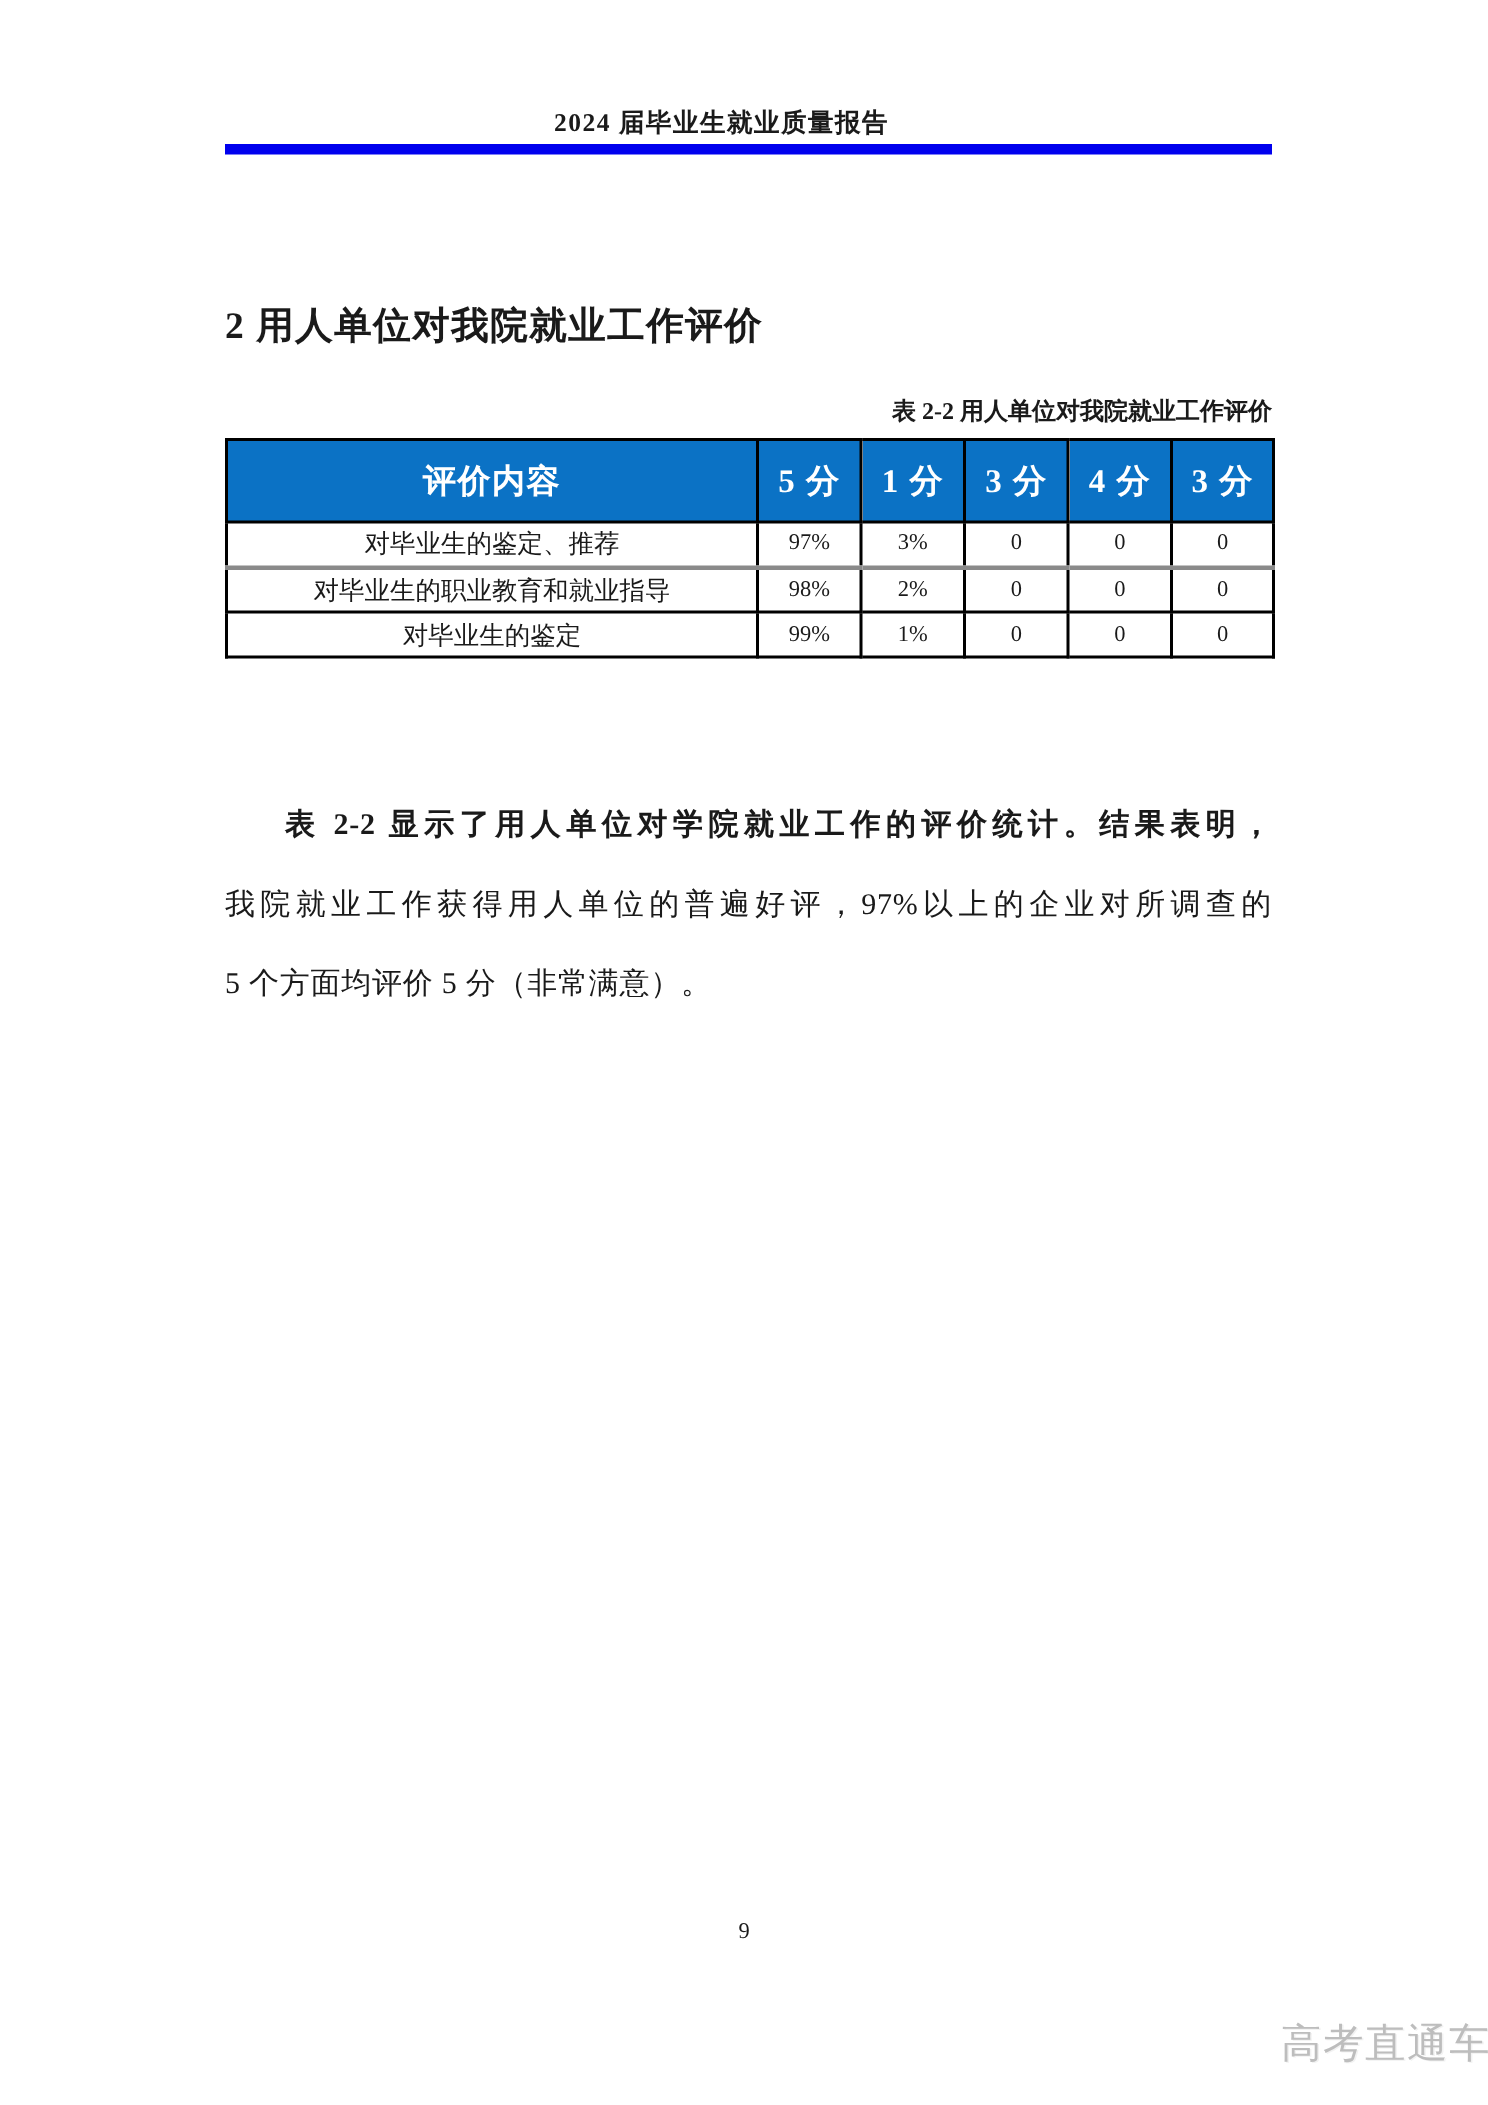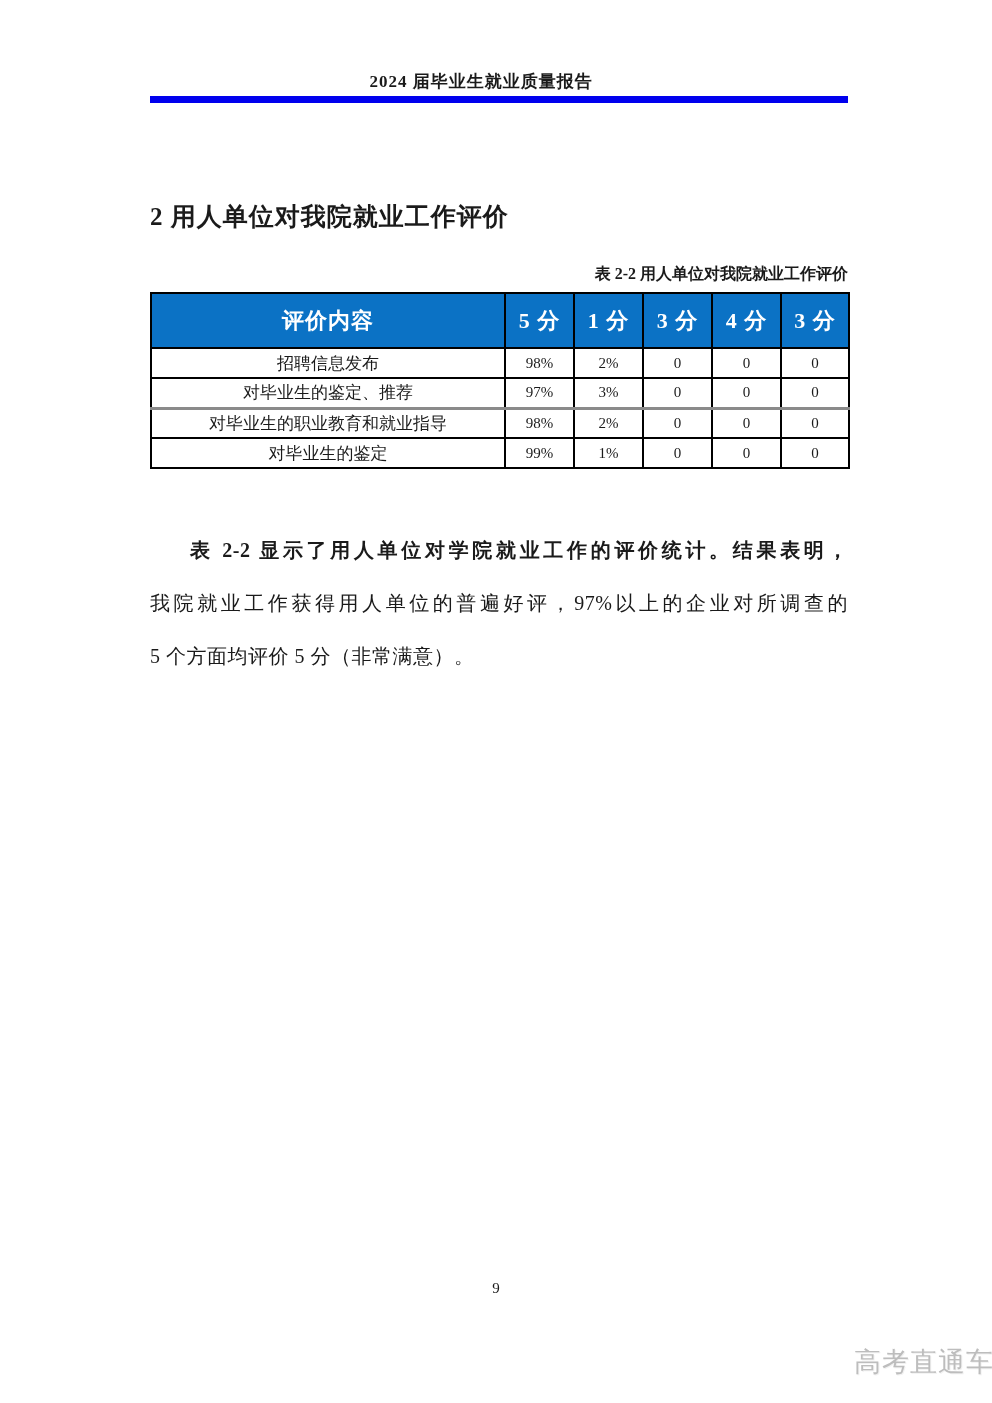--- a/index.html
+++ b/index.html
@@ -165,28 +165,20 @@
           <th>评价内容</th>
           <th>5 分</th>
           <th>1 分</th>
           <th>3 分</th>
           <th>4 分</th>
           <th>3 分</th>
         </tr>
       </thead>
       <tbody>
         <tr>
-          <td class="label-cell">招聘信息发布</td>
-          <td class="val-cell">98%</td>
-          <td class="val-cell">2%</td>
-          <td class="val-cell">0</td>
-          <td class="val-cell">0</td>
-          <td class="val-cell">0</td>
-        </tr>
-        <tr>
           <td class="label-cell">对毕业生的鉴定、推荐</td>
           <td class="val-cell">97%</td>
           <td class="val-cell">3%</td>
           <td class="val-cell">0</td>
           <td class="val-cell">0</td>
           <td class="val-cell">0</td>
         </tr>
         <tr class="break-row">
           <td class="label-cell">对毕业生的职业教育和就业指导</td>
           <td class="val-cell">98%</td>

